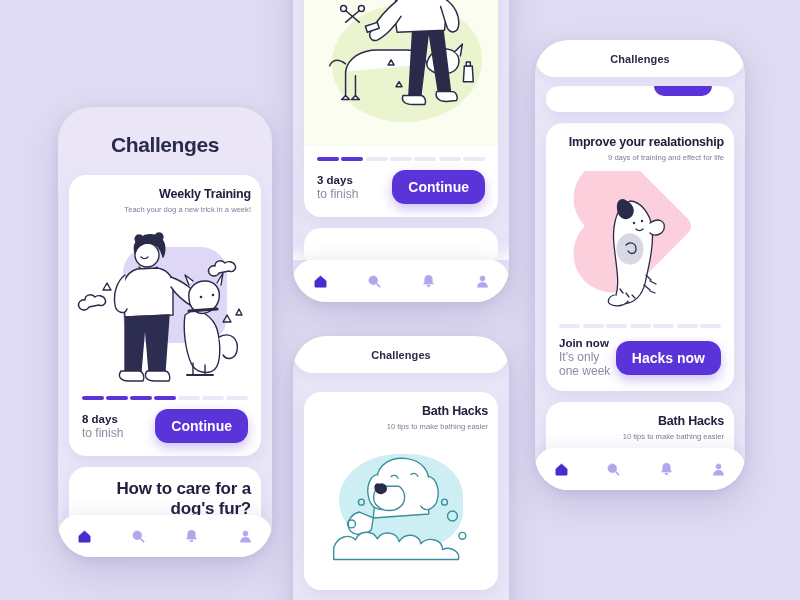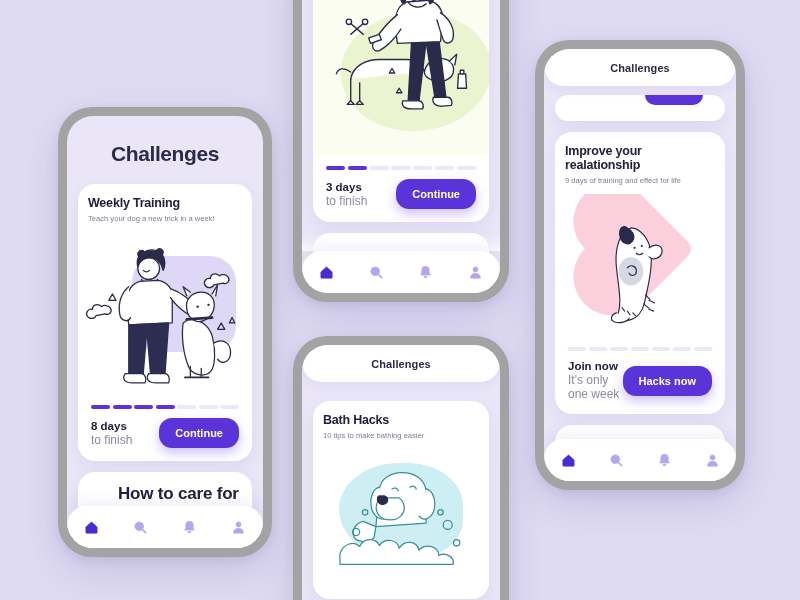--- a/index.html
+++ b/index.html
@@ -6,24 +6,23 @@
   html, body {
     width: 800px; height: 600px; overflow: hidden;
     font-family: "Liberation Sans", sans-serif;
     background: #dfdbf2;
   }
   .canvas { position: relative; width: 800px; height: 600px; background: #dfdbf2; }
 
   
   .phone {
     position: absolute;
-    background: #a3a3a3;
+    background: #bef264;
     border-radius: 34px;
     box-shadow: 0 14px 34px rgba(84,64,150,.17), 0 3px 10px rgba(84,64,150,.10);
-    padding: 9px;
     overflow: hidden;
   }
   .screen {
     position: relative;
     width: 100%; height: 100%;
     background: #eae6f8;
     border-radius: 26px;
     overflow: hidden;
   }
 
@@ -49,21 +48,21 @@
 
   
   .scroll { position: absolute; left: 0; right: 0; }
   .card {
     background: #fff;
     border-radius: 17px;
     margin: 0 11px 11px;
     box-shadow: 0 6px 16px rgba(108,88,168,.10);
     overflow: hidden;
   }
-  .card-head { padding: 12px 10px 9px; text-align: left; }
+  .card-head { padding: 12px 10px 9px; text-align: right; }
   .card-title { font-size: 12.5px; font-weight: 700; color: #20203f; letter-spacing: -.2px; }
   .card-title.sm { font-size: 17px; margin-left: 30px; }
   .card-sub { font-size: 7.6px; color: #7c7c96; margin-top: 4px; }
 
   
   .illus { position: relative; width: 100%; overflow: hidden; }
   .illus.lavender { background: #fff; height: 162px; }
   .illus.green    { background: #fbfdf0; height: 182px; }
   .illus.pink     { background: #fff; height: 142px; }
   .illus.bath     { background: #fff; height: 150px; }
@@ -92,21 +91,21 @@
 
   
   .card-foot {
     display: flex; align-items: center; justify-content: space-between;
     padding: 9px 13px 13px;
   }
   .days { font-size: 11.5px; font-weight: 700; color: #20203f; }
   .tofinish { font-size: 12px; color: #8a8aa3; margin-top: 1px; }
   .btn {
     background: #5a33d9; color: #fff;
-    font-size: 11px; font-weight: 700;
+    font-size: 14px; font-weight: 700;
     border: none; border-radius: 13px;
     padding: 9px 16px;
     box-shadow: 0 5px 12px rgba(90,51,217,.30);
     cursor: pointer; white-space: nowrap;
   }
   .btn-stub {
     position: absolute; right: 22px; top: -10px;
     width: 58px; height: 20px; background: #5a33d9; border-radius: 12px;
   }
 

